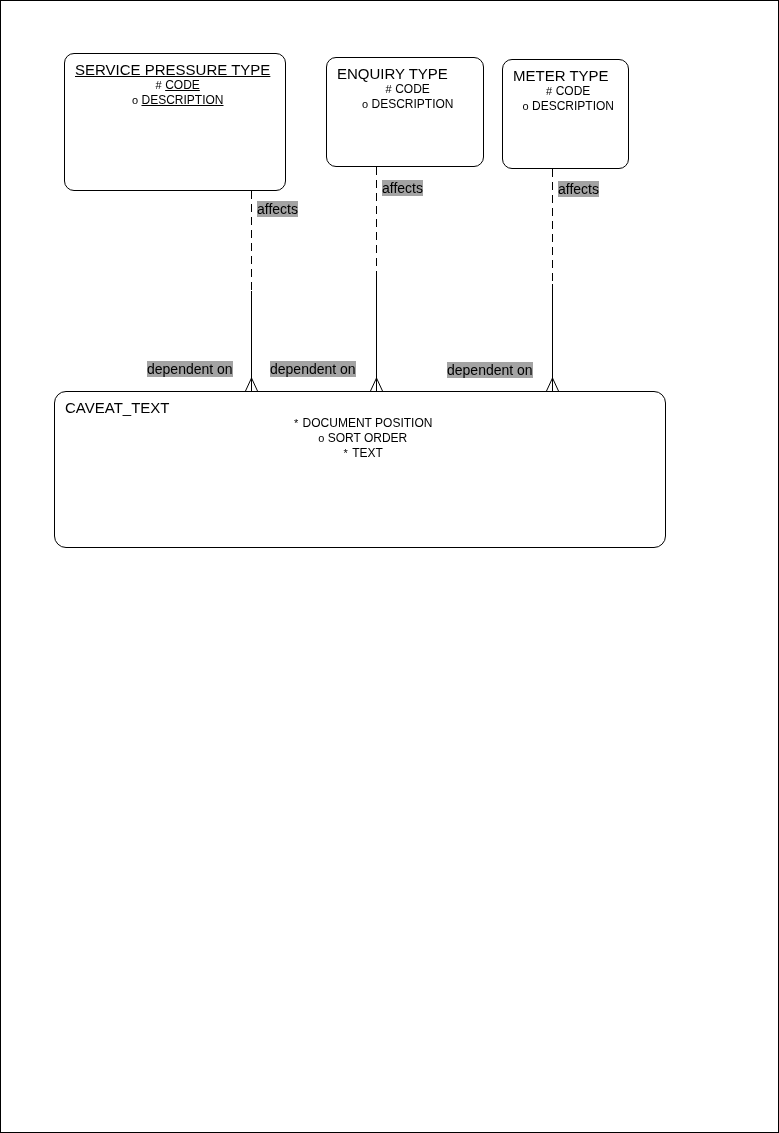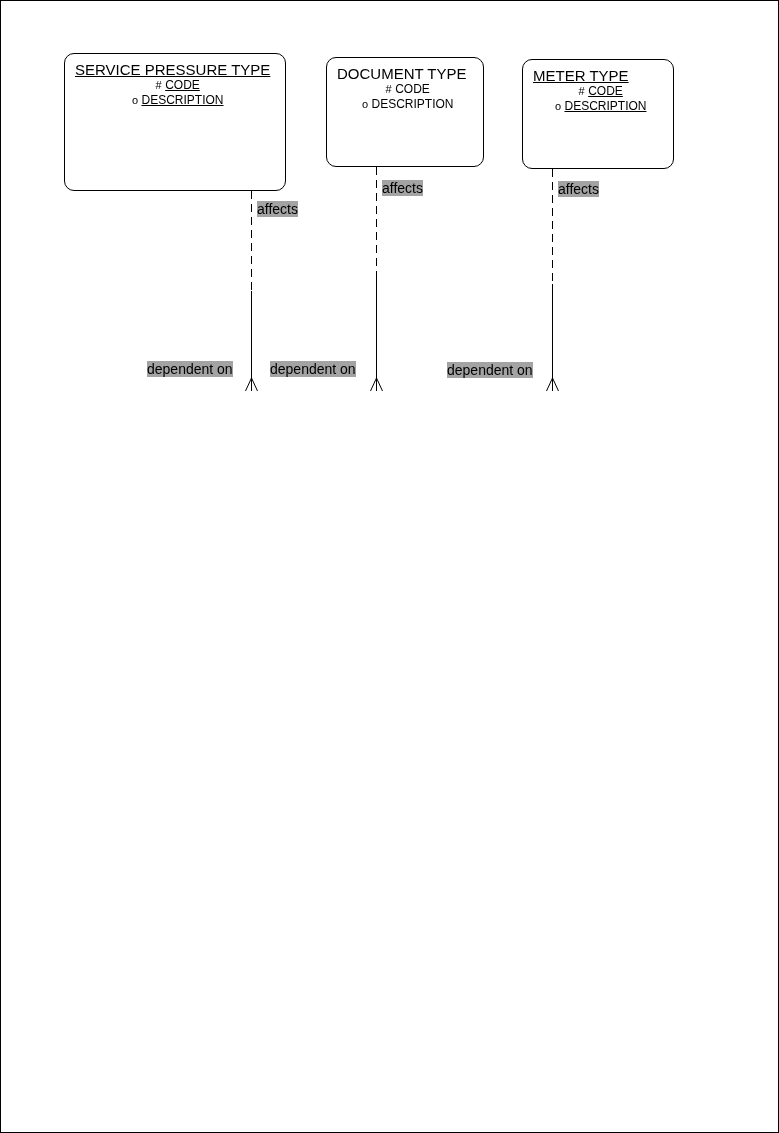--- a/index.html
+++ b/index.html
@@ -45,21 +45,21 @@
     text-align: center;
   }
   .attr .marker {
     display: inline-block;
     width: 13px;
     margin-left: 2px;
     font-size: 11px;
   }
   .e0 { left: 63px;  top: 52px;  width: 222px; height: 138px; text-decoration: underline; }
   .e1 { left: 325px; top: 56px;  width: 158px; height: 110px; }
-  .e2 { left: 521px; top: 58px;  width: 152px; height: 110px; text-decoration: underline; }
+  .e2 { left: 501px; top: 58px;  width: 127px; height: 110px; }
   .e3 { left: 53px;  top: 390px; width: 612px; height: 157px; border-radius: 12px; }
   .rel-label {
     position: absolute;
     font-size: 14px;
     line-height: 16px;
     white-space: nowrap;
     background: #a3a3a3;
   }
   .la0 { left: 256px; top: 200px; }
   .la1 { left: 381px; top: 179px; }
@@ -102,33 +102,45 @@
     <div class="entity-title">SERVICE PRESSURE TYPE</div>
     <div class="attr">
       <span class="marker">#</span><span class="attr-name">CODE</span>
     </div>
     <div class="attr">
       <span class="marker">o</span><span class="attr-name">DESCRIPTION</span>
     </div>
   </div>
 
   <div class="entity e1">
-    <div class="entity-title">DOCUMENT TYPE</div>
+    <div class="entity-title">ENQUIRY TYPE</div>
     <div class="attr">
       <span class="marker">#</span><span class="attr-name">CODE</span>
     </div>
     <div class="attr">
       <span class="marker">o</span><span class="attr-name">DESCRIPTION</span>
     </div>
   </div>
 
   <div class="entity e2">
     <div class="entity-title">METER TYPE</div>
     <div class="attr">
       <span class="marker">#</span><span class="attr-name">CODE</span>
     </div>
     <div class="attr">
       <span class="marker">o</span><span class="attr-name">DESCRIPTION</span>
     </div>
   </div>
 
+  <div class="entity e3">
+    <div class="entity-title">CAVEAT_TEXT</div>
+    <div class="attr">
+      <span class="marker">*</span><span class="attr-name">DOCUMENT POSITION</span>
+    </div>
+    <div class="attr">
+      <span class="marker">o</span><span class="attr-name">SORT ORDER</span>
+    </div>
+    <div class="attr">
+      <span class="marker">*</span><span class="attr-name">TEXT</span>
+    </div>
+  </div>
 
 </div>
 
 </body></html>

